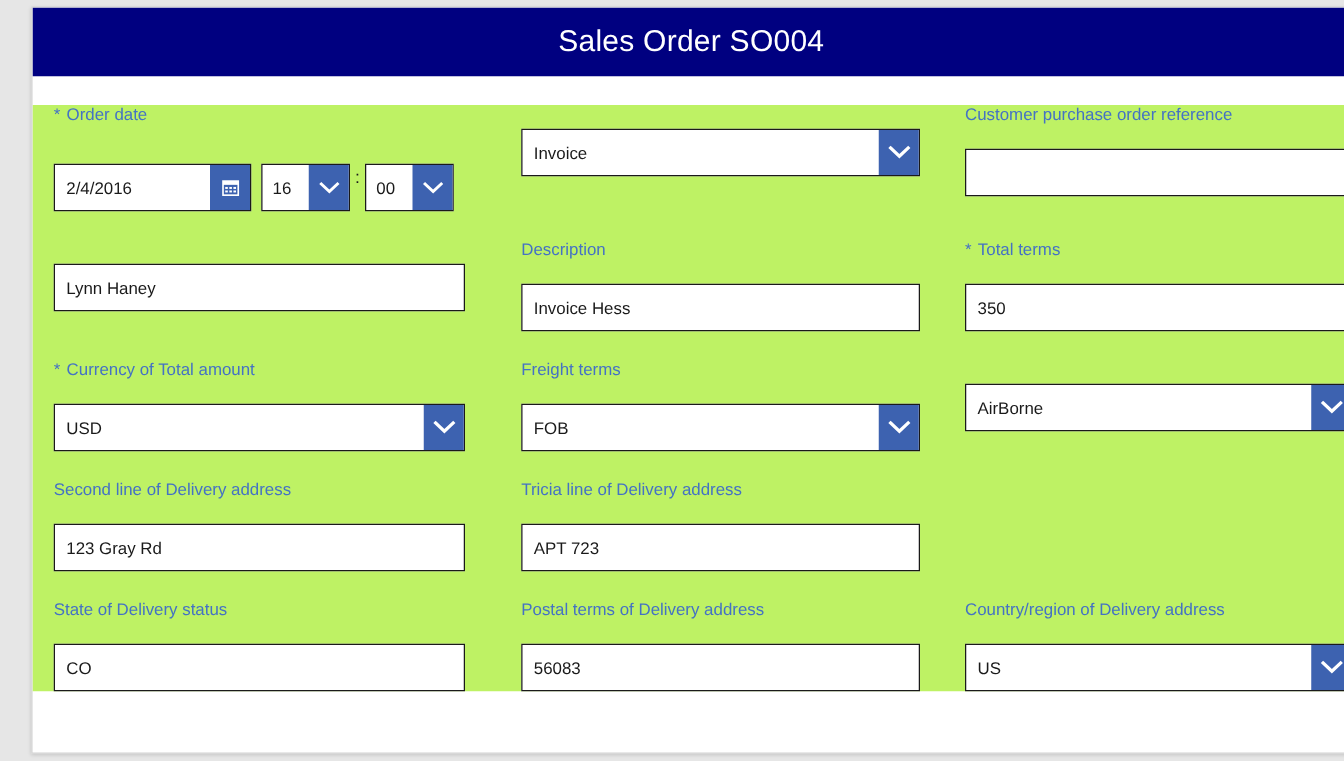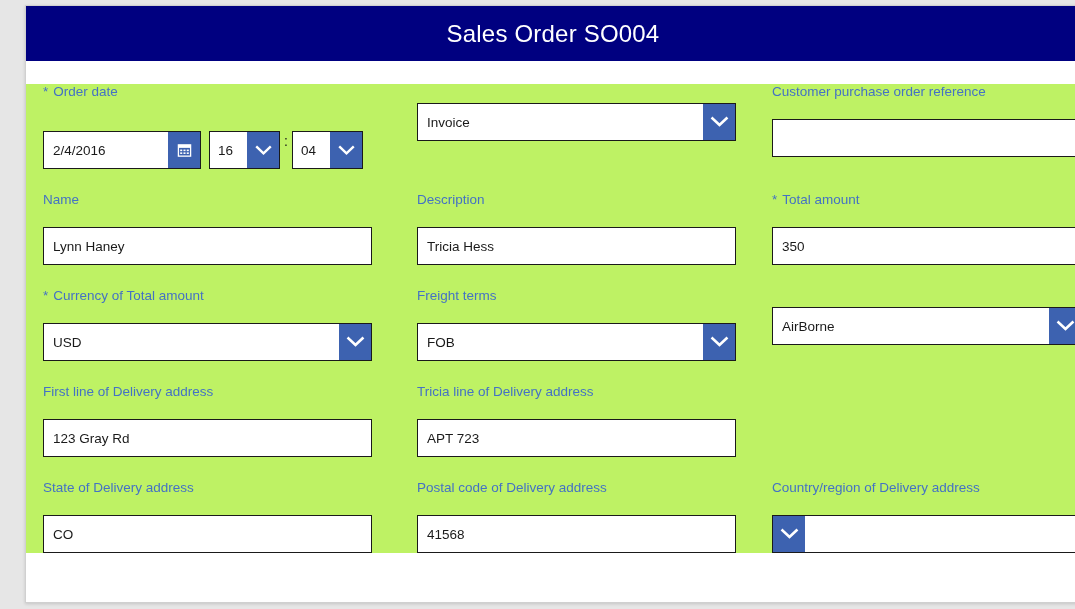--- a/index.html
+++ b/index.html
@@ -170,21 +170,21 @@
               <div class="btn-blue">
                 <span>
                   <svg width="17" height="11" viewBox="0 0 18 12">
                       <path d="M2 2.4 L9 9 L16 2.4" fill="none" stroke="#ffffff" stroke-width="2.6" stroke-linecap="square"></path>
                     </svg>
                 </span>
               </div>
             </div>
             <div class="colon">:</div>
             <div class="control spin-ctl">
-              <div class="value">04</div>
+              <div class="value">00</div>
               <div class="btn-blue">
                 <span>
                   <svg width="17" height="11" viewBox="0 0 18 12">
                       <path d="M2 2.4 L9 9 L16 2.4" fill="none" stroke="#ffffff" stroke-width="2.6" stroke-linecap="square"></path>
                     </svg>
                 </span>
               </div>
             </div>
           </div>
         </div>
@@ -205,33 +205,32 @@
         <div class="col c3">
           <div class="field-label">Customer purchase order reference</div>
           <div class="control w-full">
             <div class="value"></div>
           </div>
         </div>
       </div>
 
       <div class="row">
         <div class="col c1">
-          <div class="field-label">Name</div>
           <div class="control w-full">
             <div class="value">Lynn Haney</div>
           </div>
         </div>
         <div class="col c2">
           <div class="field-label">Description</div>
           <div class="control w-full">
-            <div class="value">Tricia Hess</div>
+            <div class="value">Invoice Hess</div>
           </div>
         </div>
         <div class="col c3">
-          <div class="field-label"><span class="req-star">*</span><span>Total amount</span></div>
+          <div class="field-label"><span class="req-star">*</span><span>Total terms</span></div>
           <div class="control w-full">
             <div class="value">350</div>
           </div>
         </div>
       </div>
 
       <div class="row">
         <div class="col c1">
           <div class="field-label"><span class="req-star">*</span><span>Currency of Total amount</span></div>
           <div class="control w-full">
@@ -267,49 +266,50 @@
                     <path d="M2 2.4 L9 9 L16 2.4" fill="none" stroke="#ffffff" stroke-width="2.6" stroke-linecap="square"></path>
                   </svg>
               </span>
             </div>
           </div>
         </div>
       </div>
 
       <div class="row">
         <div class="col c1">
-          <div class="field-label">First line of Delivery address</div>
+          <div class="field-label">Second line of Delivery address</div>
           <div class="control w-full">
             <div class="value">123 Gray Rd</div>
           </div>
         </div>
         <div class="col c2">
           <div class="field-label">Tricia line of Delivery address</div>
           <div class="control w-full">
             <div class="value">APT 723</div>
           </div>
         </div>
       </div>
 
       <div class="row">
         <div class="col c1">
-          <div class="field-label">State of Delivery address</div>
+          <div class="field-label">State of Delivery status</div>
           <div class="control w-full">
             <div class="value">CO</div>
           </div>
         </div>
         <div class="col c2">
-          <div class="field-label">Postal code of Delivery address</div>
-          <div class="control w-full">
-            <div class="value">41568</div>
+          <div class="field-label">Postal terms of Delivery address</div>
+          <div class="control w-full">
+            <div class="value">56083</div>
           </div>
         </div>
         <div class="col c3">
           <div class="field-label">Country/region of Delivery address</div>
           <div class="control w-full">
+            <div class="value">US</div>
             <div class="btn-blue">
               <span>
                 <svg width="19" height="12" viewBox="0 0 18 12">
                     <path d="M2 2.4 L9 9 L16 2.4" fill="none" stroke="#ffffff" stroke-width="2.6" stroke-linecap="square"></path>
                   </svg>
               </span>
             </div>
           </div>
         </div>
       </div>

